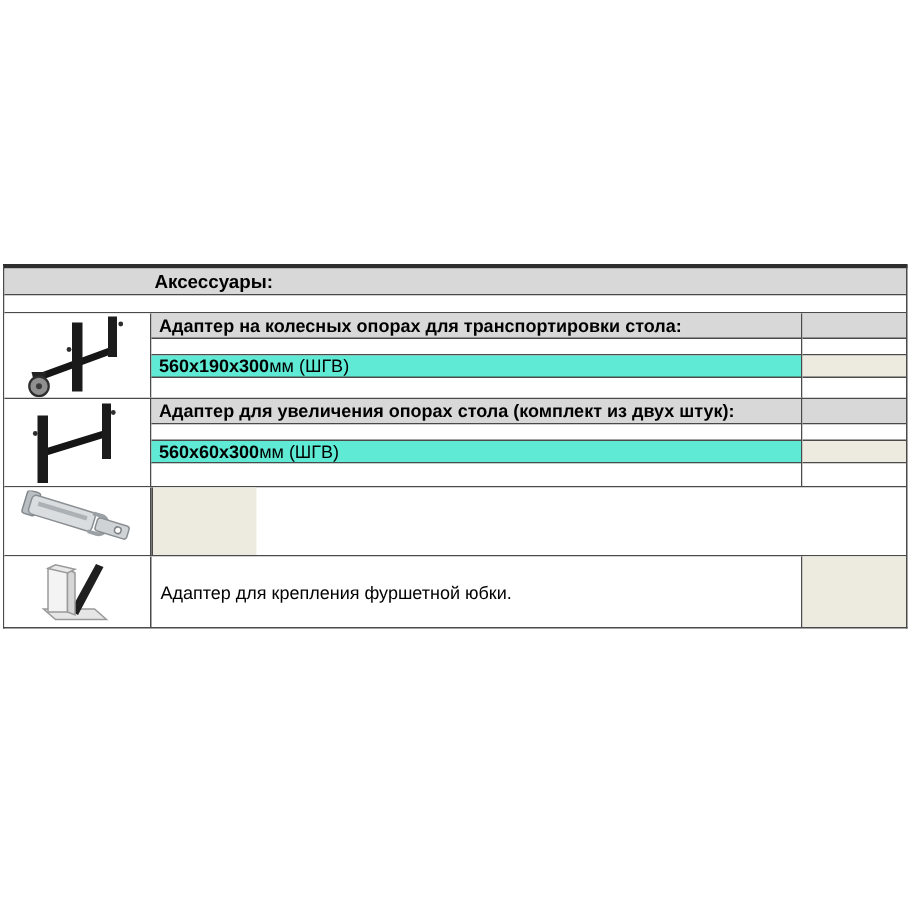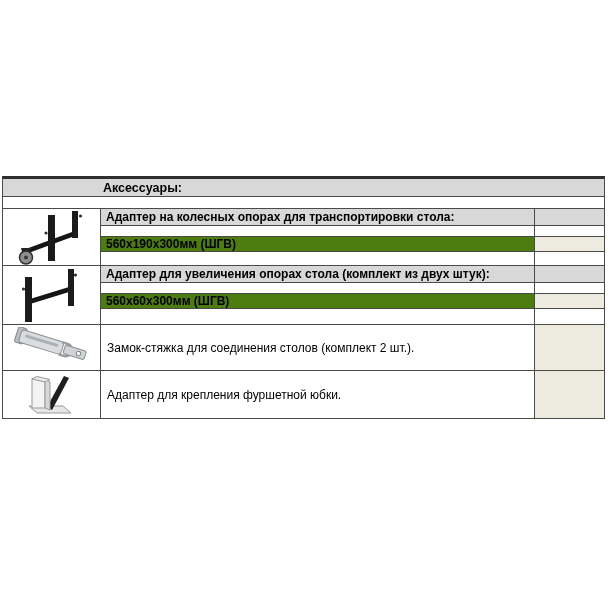--- a/index.html
+++ b/index.html
@@ -49,26 +49,26 @@
 
   .title-row {
     height: 17px; background: #d8d8d8;
     display: flex; align-items: center;
     padding-left: 5px;
     font-size: 12px; font-weight: 700;
     white-space: nowrap;
   }
   .empty-a { height: 11px; background: #ffffff; }
   .dims-row {
-    height: 15px; background: #4d7c0f;
+    height: 15px; background: #5eead4;
     display: flex; align-items: center;
     padding-left: 5px; font-size: 12px; white-space: nowrap;
   }
   .dims-row .dv { font-weight: 700; }
-  .dims-row .du { font-weight: 700; }
+  .dims-row .du { font-weight: 400; }
   .empty-b { flex: 1 1 auto; background: #ffffff; }
 
   .side-hdr { height: 17px; background: #d8d8d8; }
   .side-empty-a { height: 11px; background: #ffffff; }
   .side-accent { height: 15px; background: #edebe0; }
   .side-empty-b { flex: 1 1 auto; background: #ffffff; }
   .side-full-accent { flex: 1 1 auto; background: #edebe0; }
 
   .desc-cell {
     flex: 1 1 auto; display: flex; align-items: center;
@@ -156,25 +156,20 @@
           <g transform="rotate(17 44 21)">
             <rect x="6" y="10" width="9" height="16" rx="2" fill="#b9bec2" stroke="#82878b" stroke-width="1"></rect>
             <rect x="10" y="12" width="44" height="13" rx="3" fill="#dadde0" stroke="#8a8f93" stroke-width="1"></rect>
             <rect x="15" y="15.5" width="34" height="3" fill="#acb1b5"></rect>
             <path d="M52 12.5 h6 a5.5 6 0 0 1 0 12.5 h-6" fill="none" stroke="#9aa0a4" stroke-width="2.6"></path>
             <rect x="56" y="14" width="22" height="9" rx="2" fill="#cfd3d6" stroke="#8a8f93" stroke-width="1"></rect>
             <circle cx="71" cy="18.5" r="2.2" fill="#ffffff" stroke="#7d8286" stroke-width="1"></circle>
           </g>
         </svg>
       </div>
-      <div class="mid-col">
-        <div class="desc-cell">
-          <span>Замок-стяжка для соединения столов (комплект 2 шт.).</span>
-        </div>
-      </div>
       <div class="side-col">
         <div class="side-full-accent"></div>
       </div>
     </div>
 
     <div class="block block4 last">
       <div class="img-cell">
         <svg width="88" height="46" viewBox="0 0 88 46">
           <polygon points="21,34 55,34 63,41 29,41" fill="#e6e6e6" stroke="#9a9a9a" stroke-width="1"></polygon>
           <polygon points="56,4 61,6 44,38 39,35" fill="#1f1f1f"></polygon>

